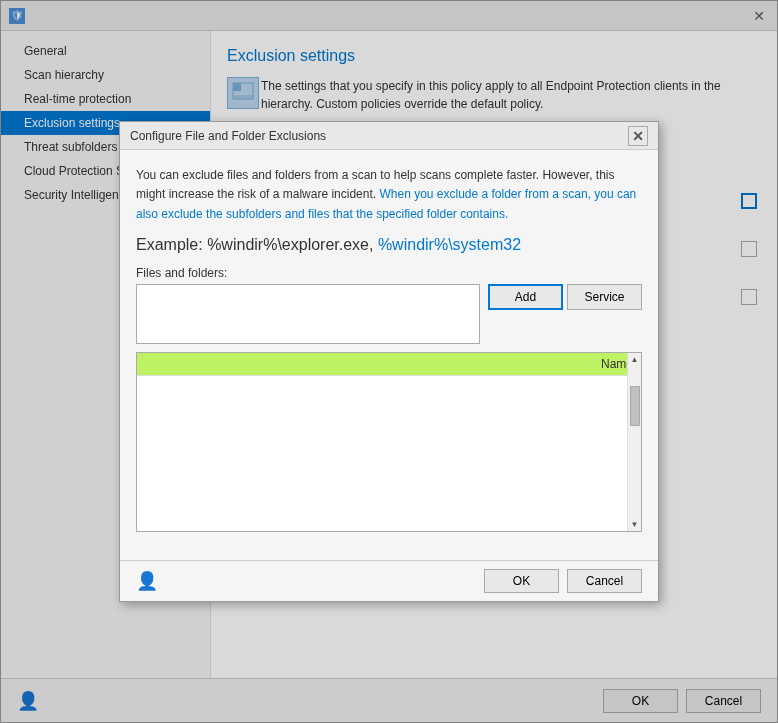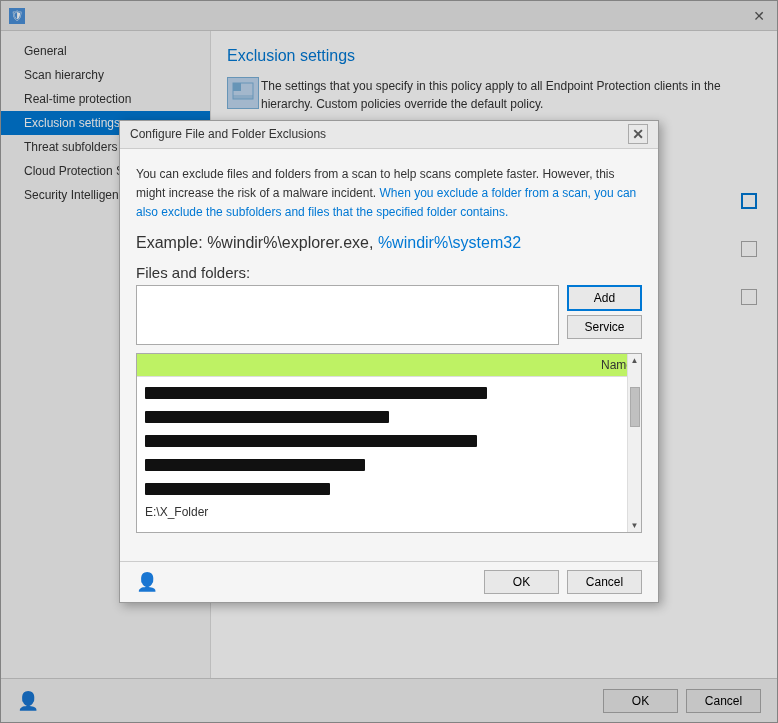--- a/index.html
+++ b/index.html
@@ -231,21 +231,21 @@
       font-size: 16px;
       margin-bottom: 12px;
       color: #333;
     }
 
     .example-line .code {
       color: #0078d4;
     }
 
     .files-label {
-      font-size: 15px;
+      font-size: 12px;
       margin-bottom: 4px;
       color: #333;
     }
 
     .modal-input-area {
       display: flex;
       gap: 8px;
       margin-bottom: 8px;
       align-items: flex-start;
     }
@@ -256,21 +256,21 @@
       border: 1px solid #aaa;
       background: white;
       padding: 4px;
       font-size: 12px;
       resize: none;
       outline: none;
     }
 
     .modal-buttons-right {
       display: flex;
-      flex-direction: column;
+      flex-direction: row;
       gap: 4px;
     }
 
     .modal-btn {
       padding: 4px 12px;
       font-size: 12px;
       border: 1px solid #aaa;
       background: #e8e8e8;
       cursor: pointer;
       min-width: 75px;
@@ -476,40 +476,20 @@
           <button class="modal-btn add-btn">Add</button>
           <button class="modal-btn">Service</button>
         </div>
       </div>
 
       <div class="list-container">
         <div class="list-box">
           <div class="list-header">
             <span>Name</span>
           </div>
-          <div class="list-content">
-            <div class="list-item">
-              <div class="list-item-redacted" style="width: 70%;"></div>
-            </div>
-            <div class="list-item">
-              <div class="list-item-redacted" style="width: 50%;"></div>
-            </div>
-            <div class="list-item">
-              <div class="list-item-redacted" style="width: 68%;"></div>
-            </div>
-            <div class="list-item">
-              <div class="list-item-redacted" style="width: 45%;"></div>
-            </div>
-            <div class="list-item">
-              <div class="list-item-redacted" style="width: 38%;"></div>
-            </div>
-            <div class="list-item" style="padding-top: 4px;">
-              <span>E:\X_Folder</span>
-            </div>
-          </div>
           <div class="scrollbar-area">
             <span class="scroll-arrow">▲</span>
             <div class="scrollbar-thumb"></div>
             <span class="scroll-arrow" style="margin-top: auto;">▼</span>
           </div>
         </div>
       </div>
 
     </div>
 

